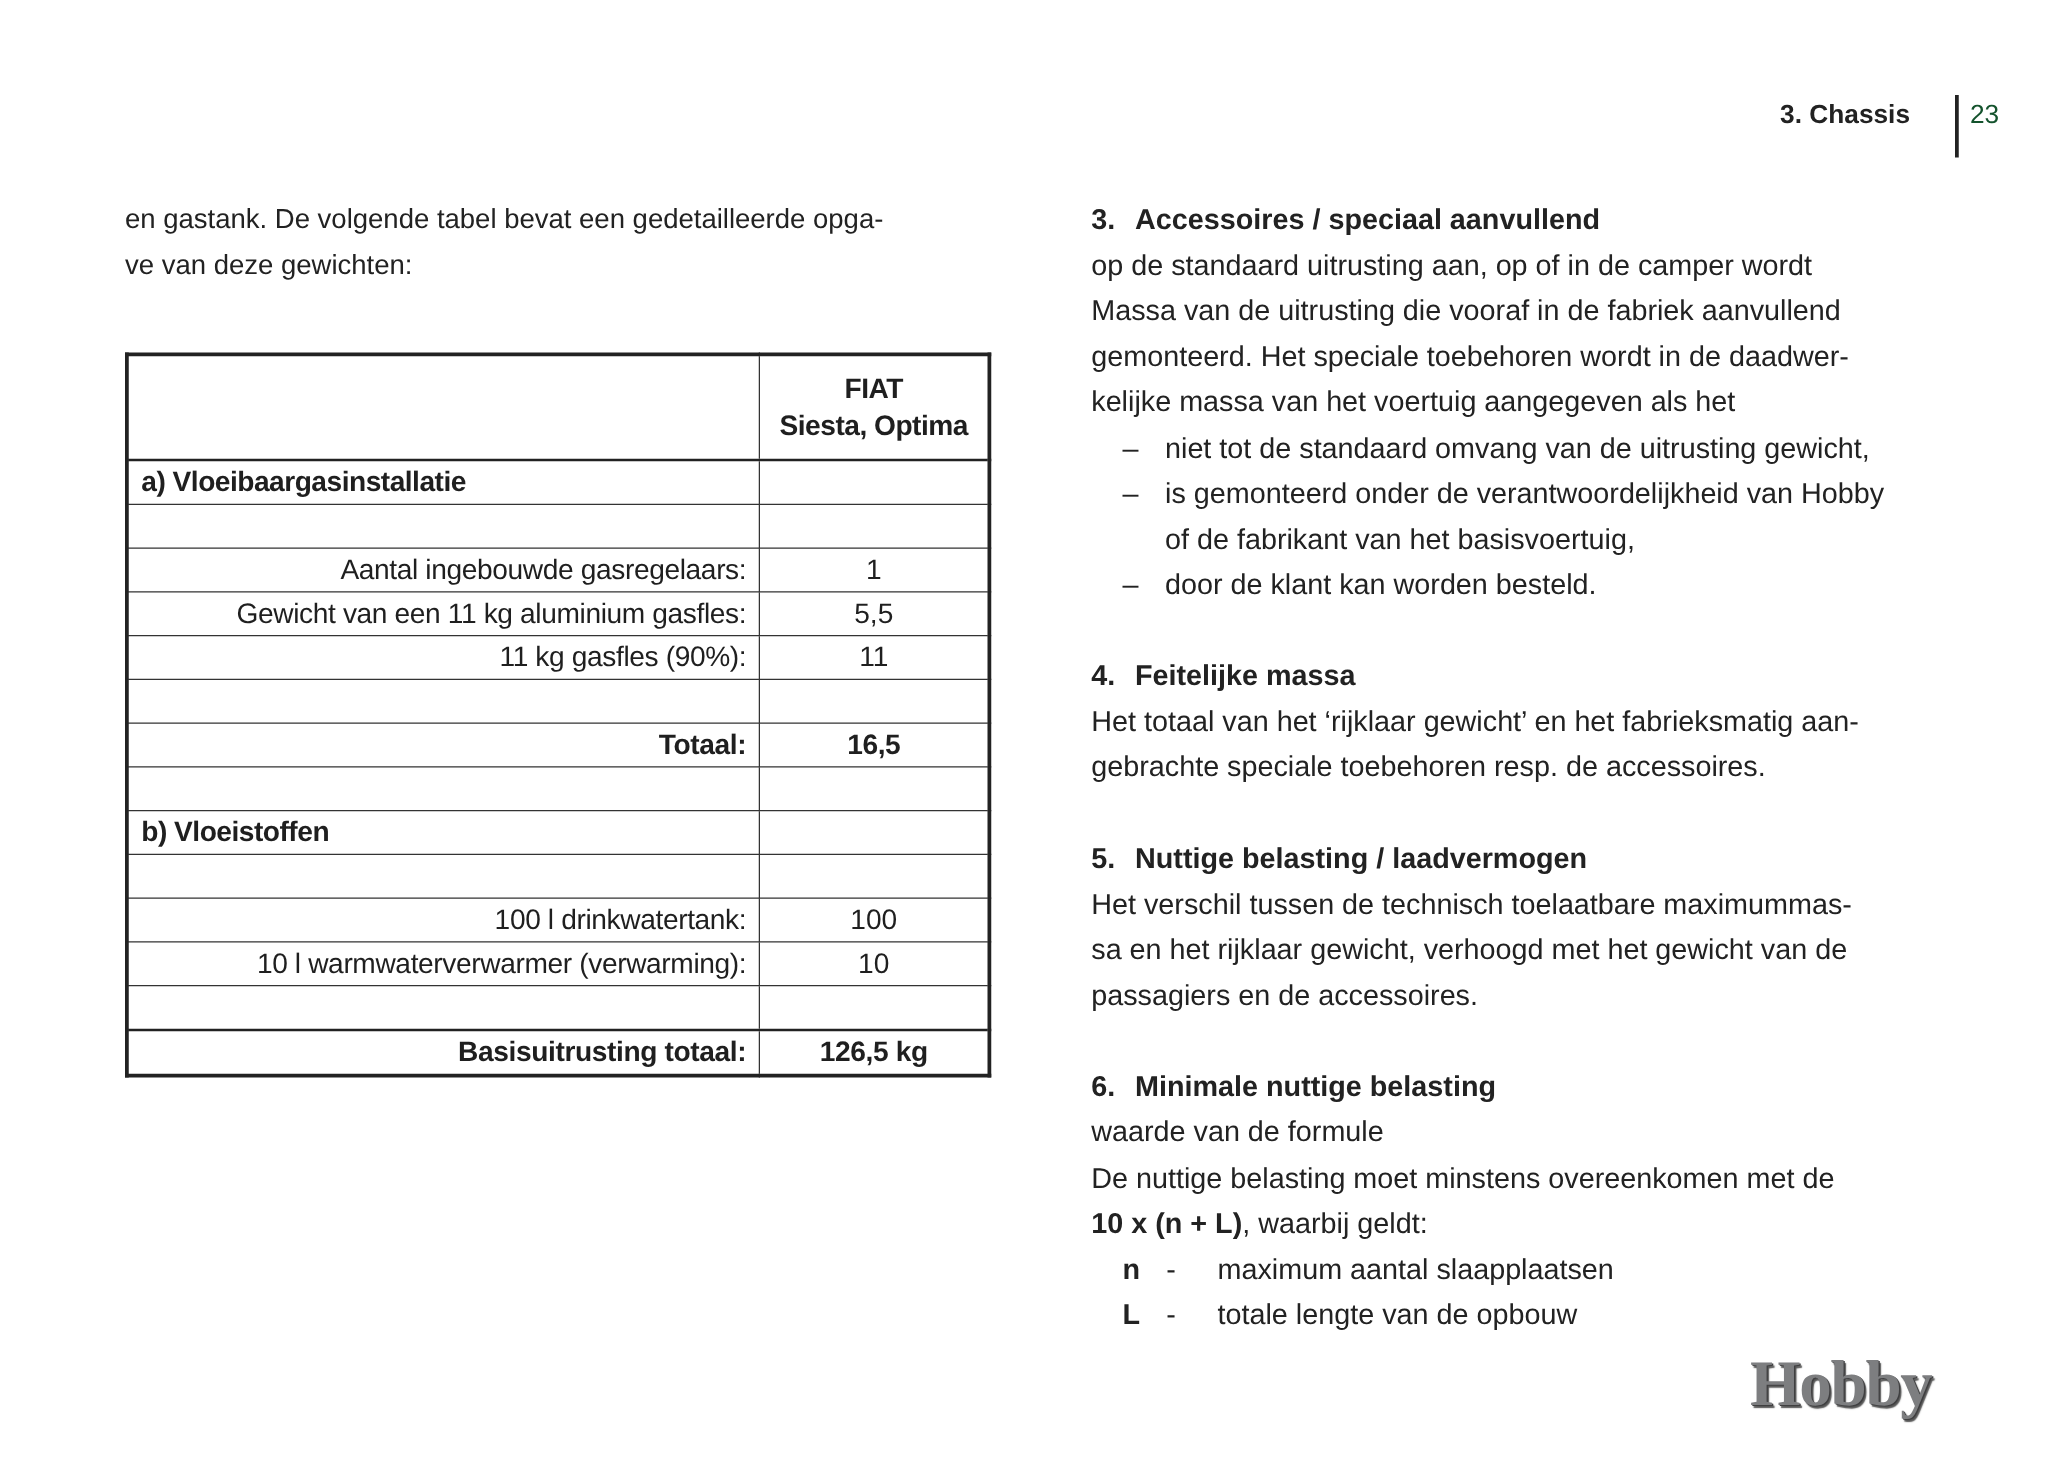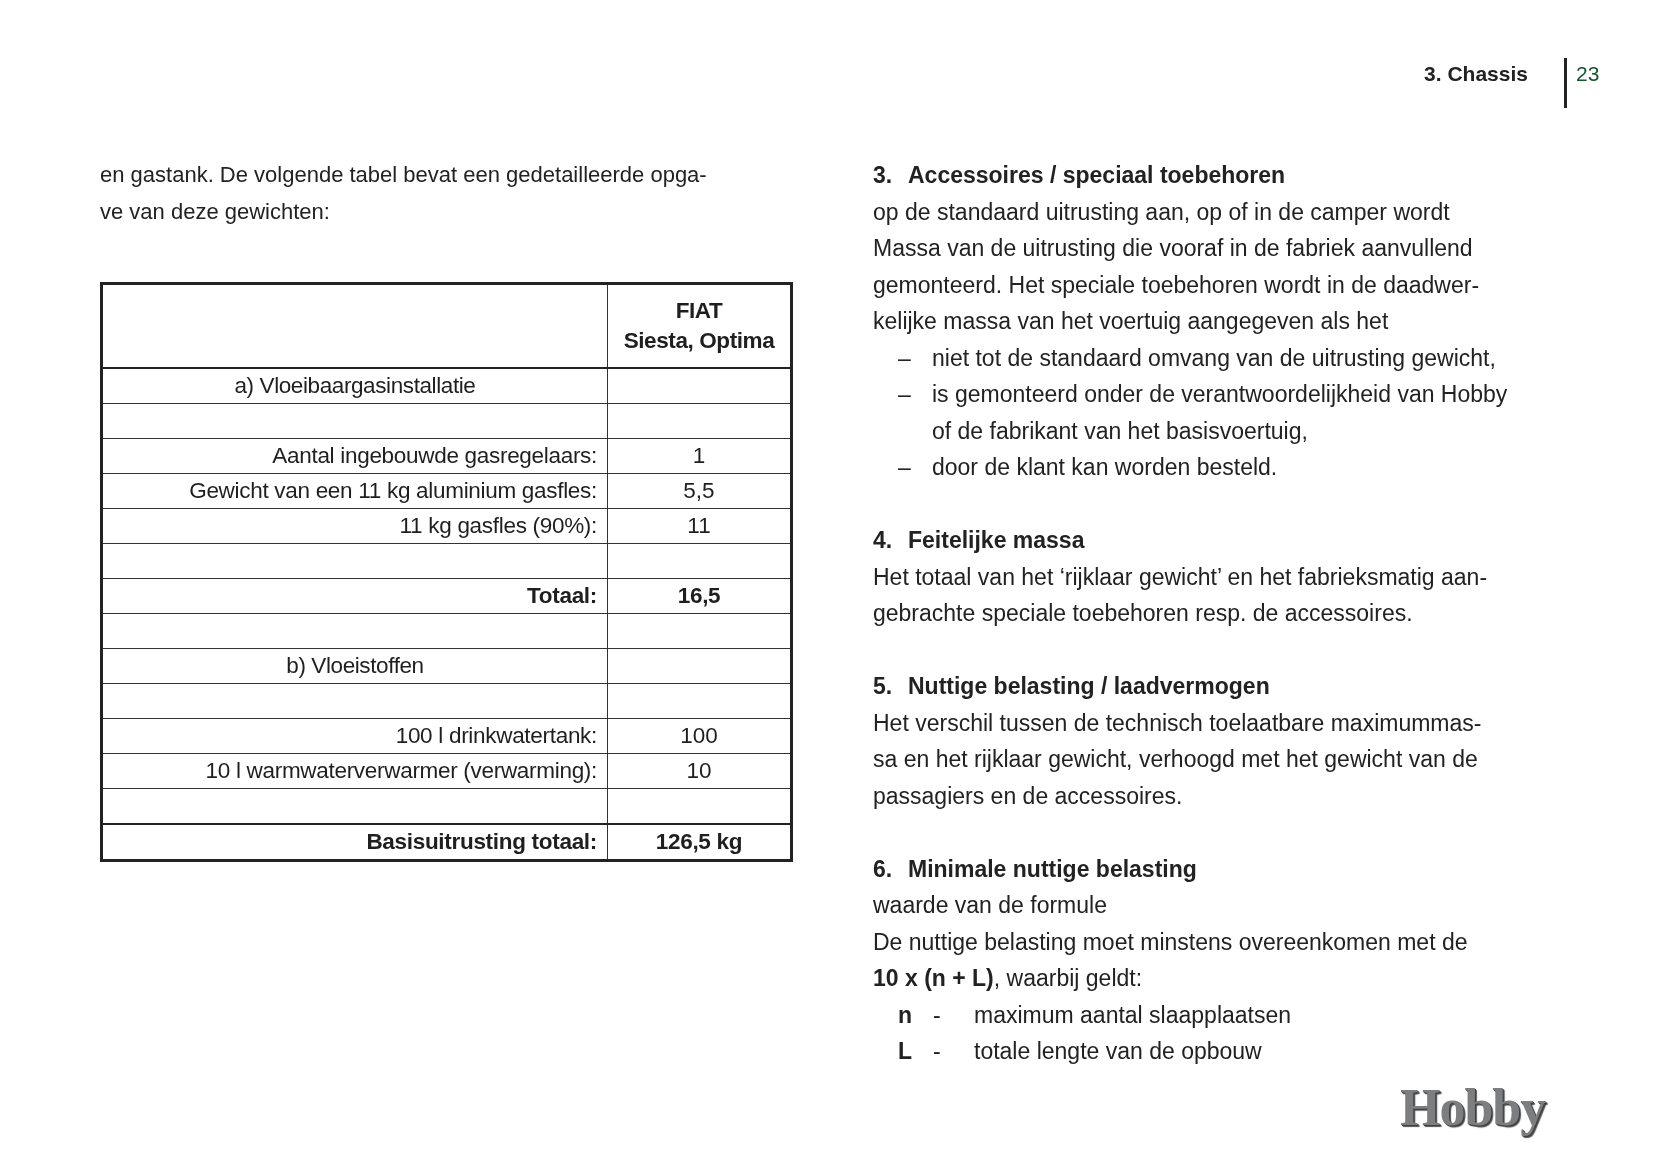--- a/index.html
+++ b/index.html
@@ -1,21 +1,21 @@
 <!DOCTYPE html>
 <html><head>
 <meta charset="utf-8">
 <style>
   html, body { margin:0; padding:0; background:#ffffff; }
   body {
     width:1654px; height:1174px; position:relative; overflow:hidden;
     font-family:"Liberation Sans", sans-serif; color:#1f1f1f;
   }
   .running-head {
-    position:absolute; top:58px; left:1380px; width:240px; height:50px;
+    position:absolute; top:76px; left:1380px; width:240px; height:50px;
   }
   .running-head .chapter {
     position:absolute; right:92px; top:4px;
     font-weight:bold; font-size:21px; color:#222; white-space:nowrap;
   }
   .running-head .bar {
     position:absolute; left:184px; top:0; width:3px; height:50px; background:#222;
   }
   .running-head .pageno {
     position:absolute; left:196px; top:4px;
@@ -35,21 +35,21 @@
   }
   table.weights td {
     border:1.5px solid #333;
     height:34px; padding:0 10px;
     line-height:24px;
   }
   table.weights td.label { text-align:right; letter-spacing:-0.3px; }
   table.weights td.value { text-align:center; width:162px; }
   table.weights tr.head td { height:82px; border-bottom:2.5px solid #222; }
   table.weights tr.head td.value { font-weight:bold; line-height:30px; letter-spacing:-0.4px; }
-  table.weights td.section { text-align:center; font-weight:normal; letter-spacing:-0.4px; }
+  table.weights td.section { text-align:left; font-weight:bold; letter-spacing:-0.4px; }
   table.weights tr.total td { font-weight:bold; letter-spacing:-0.3px; }
   table.weights tr.grand td { border-top:2.5px solid #222; }
 
   .right-col {
     position:absolute; left:873px; top:157px; width:700px;
     font-size:23px; line-height:36.5px; color:#222;
   }
   .right-col .sec { margin:0; }
   .right-col .sec-title { font-weight:bold; display:block; }
   .right-col .sec-title .num { display:inline-block; width:35px; }
@@ -148,21 +148,21 @@
   </tr>
   <tr class="total grand">
     <td class="label">Basisuitrusting totaal:</td>
     <td class="value">126,5 kg</td>
   </tr>
 </tbody>
   </table>
 
 <div class="right-col">
   <section class="sec">
-    <span class="sec-title"><span class="num">3.</span><span>Accessoires / speciaal toebehoren</span></span>
+    <span class="sec-title"><span class="num">3.</span><span>Accessoires / speciaal aanvullend</span></span>
     <p>op de standaard uitrusting aan, op of in de camper wordt</p>
     <p>Massa van de uitrusting die vooraf in de fabriek aanvullend</p>
     <p>gemonteerd. Het speciale toebehoren wordt in de daadwer-</p>
     <p>kelijke massa van het voertuig aangegeven als het</p>
     <ul class="dash">
       <li><span class="d">–</span><span>niet tot de standaard omvang van de uitrusting gewicht,</span></li>
       <li><span class="d">–</span><span>is gemonteerd onder de verantwoordelijkheid van Hobby</span><br><span>of de fabrikant van het basisvoertuig,</span></li>
       <li><span class="d">–</span><span>door de klant kan worden besteld.</span></li>
     </ul>
   </section>

